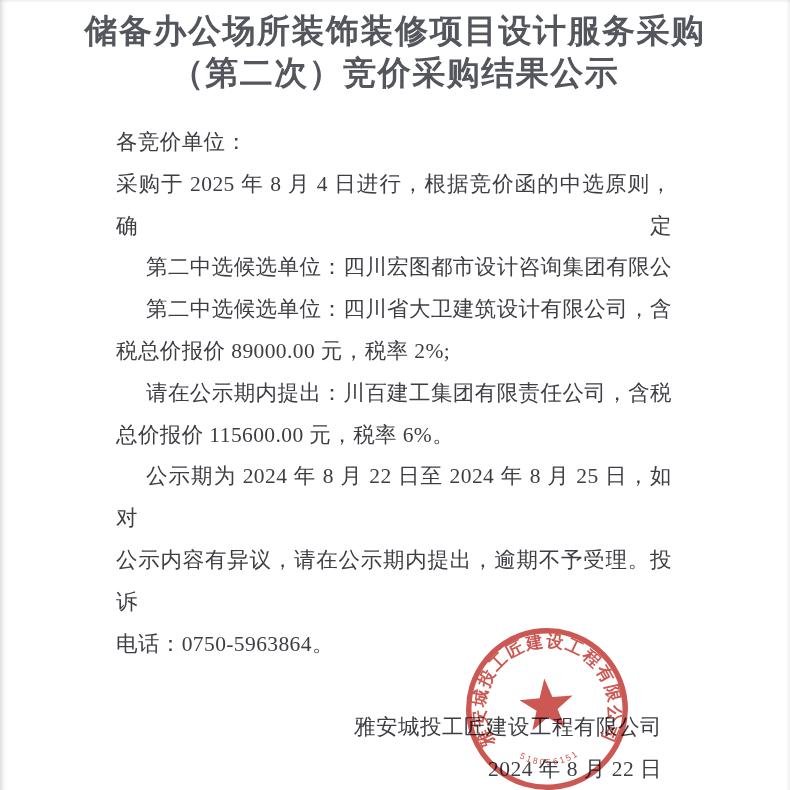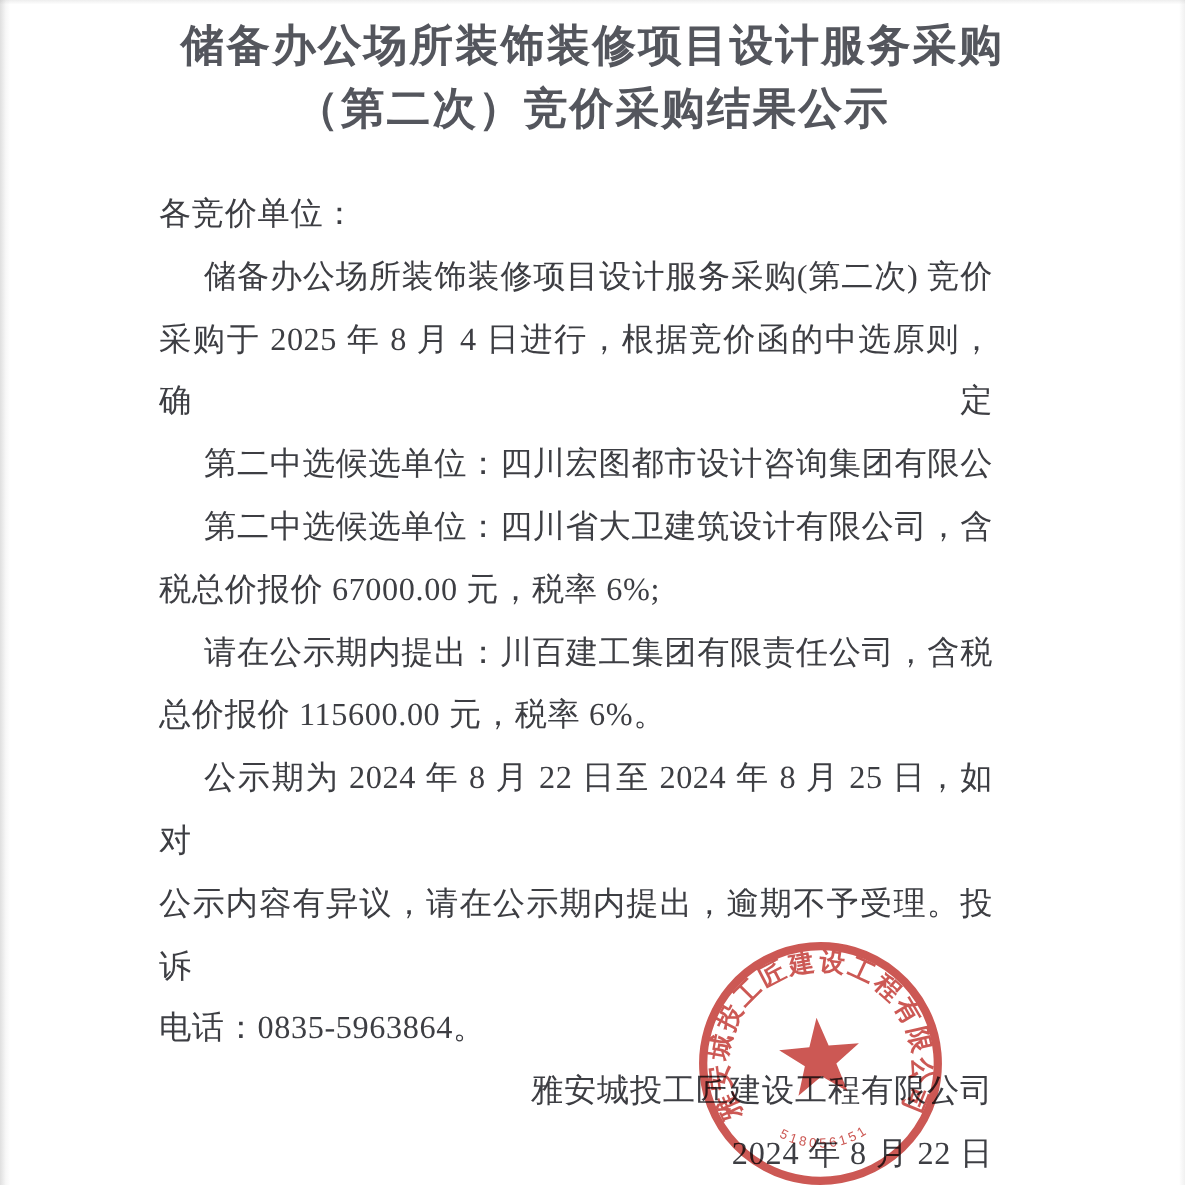--- a/index.html
+++ b/index.html
@@ -27,31 +27,31 @@
   }
   .scan-edge-right {
     position: absolute; right: 0; top: 0; width: 4px; height: 100%;
     background: linear-gradient(to left, rgba(160,160,160,0.15), rgba(255,255,255,0));
     pointer-events: none;
   }
 
   .doc-title {
     position: absolute; left: 0; top: 10px; width: 100%;
     text-align: center;
-    font-family: Liberation Serif, serif;
+    font-family: Liberation Sans, sans-serif;
     font-weight: 700;
-    font-size: 29px;
+    font-size: 33px;
     line-height: 42px;
     color: #54565d;
     letter-spacing: 1.5px;
   }
 
   .body-text {
     position: absolute;
-    left: 106px; top: 122px; width: 556px;
+    left: 116px; top: 122px; width: 556px;
     font-size: 21.5px;
     line-height: 41.8px;
     color: #3d3e43;
     letter-spacing: 0.4px;
   }
   .line { white-space: nowrap; }
   .line.stretch {
     white-space: normal;
     text-align: justify;
     text-align-last: justify;
@@ -103,30 +103,29 @@
   <div class="scan-edge-top"></div>
   <div class="scan-edge-right"></div>
 
   <div class="doc-title">
     <div>储备办公场所装饰装修项目设计服务采购</div>
     <div>（第二次）竞价采购结果公示</div>
   </div>
 
   <div class="body-text">
     <div class="line">各竞价单位：</div>
-    <div class="line stretch indent">储备办公场所装饰装修项目设计服务采购(第二次) 竞价</div>
     <div class="line stretch">采购于 2025 年 8 月 4 日进行，根据竞价函的中选原则，确定</div>
     <div class="line stretch indent">第二中选候选单位：四川宏图都市设计咨询集团有限公</div>
     <div class="line stretch indent">第二中选候选单位：四川省大卫建筑设计有限公司，含</div>
-    <div class="line">税总价报价 67000.00 元，税率 6%;</div>
+    <div class="line">税总价报价 89000.00 元，税率 2%;</div>
     <div class="line stretch indent">请在公示期内提出：川百建工集团有限责任公司，含税</div>
     <div class="line">总价报价 115600.00 元，税率 6%。</div>
     <div class="line stretch indent">公示期为 2024 年 8 月 22 日至 2024 年 8 月 25 日，如对</div>
     <div class="line stretch">公示内容有异议，请在公示期内提出，逾期不予受理。投诉</div>
-    <div class="line">电话：0835-5963864。</div>
+    <div class="line">电话：0750-5963864。</div>
   </div>
 
   <div class="signature sig-company">雅安城投工匠建设工程有限公司</div>
   <div class="signature sig-date">2024 年 8 月 22 日</div>
 
   <div class="seal">
     <svg viewBox="0 0 200 200" xmlns="http://www.w3.org/2000/svg">
       <defs>
         <path id="ringPath" d="M 36.8,136.5 A 73,73 0 1 1 163.2,136.5" fill="none"></path>
         <path id="codePath" d="M 57.6,150.6 A 66,66 0 0 0 142.4,150.6" fill="none"></path>

